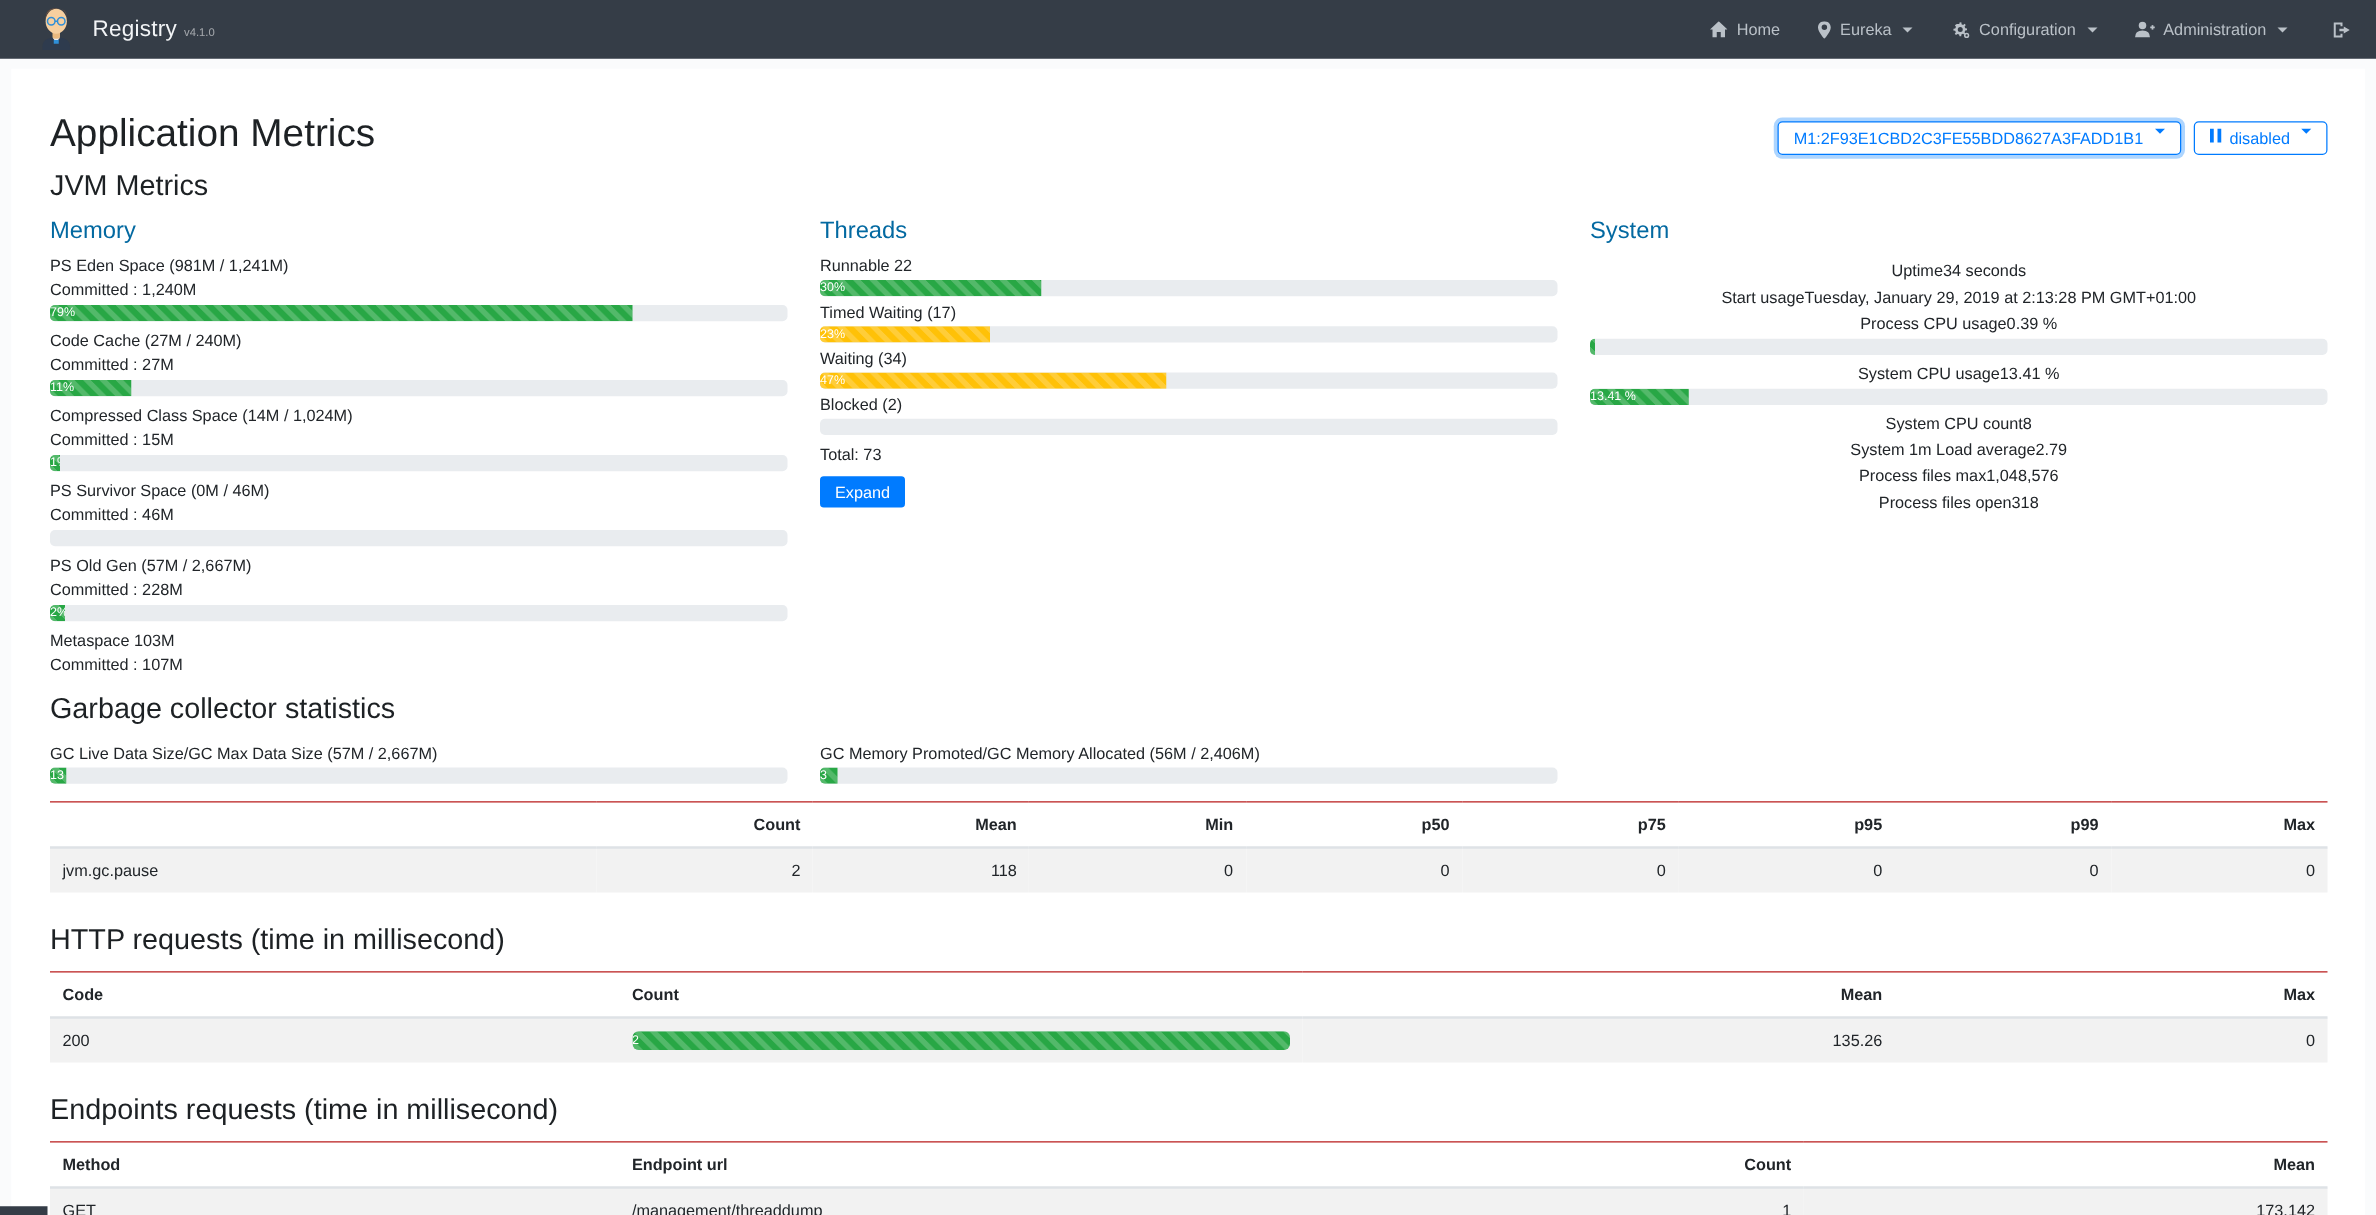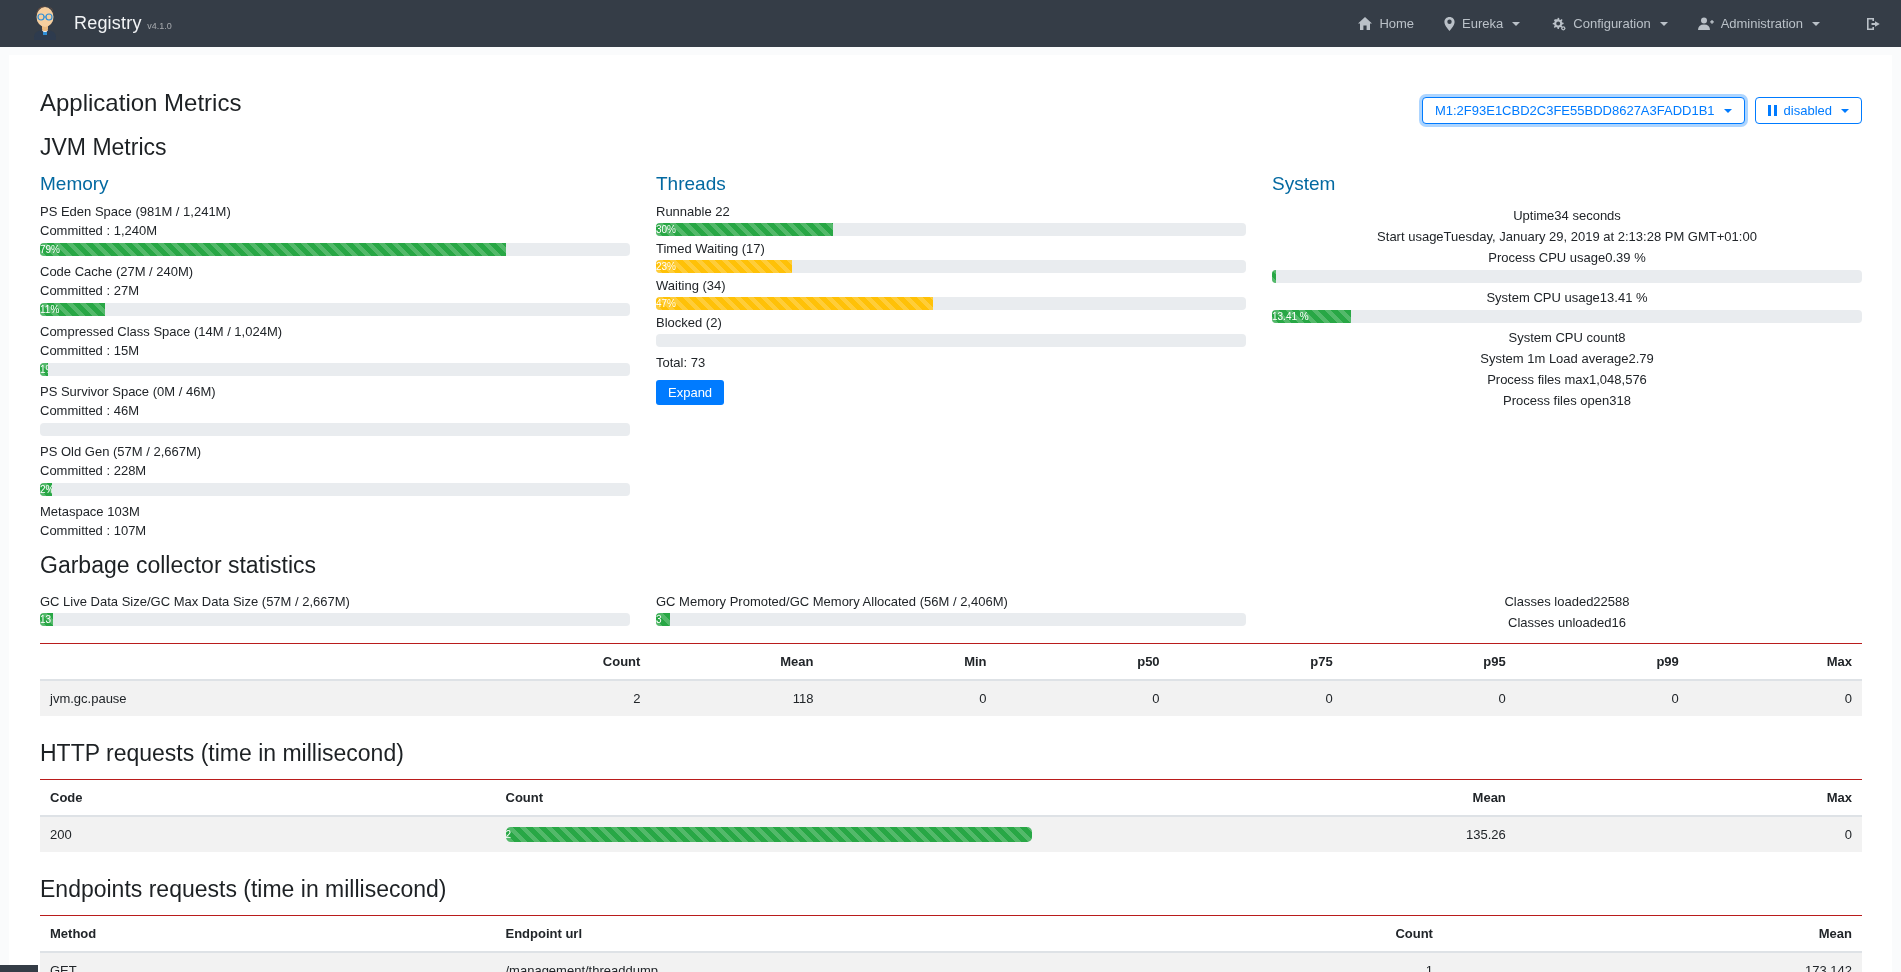--- a/index.html
+++ b/index.html
@@ -16,49 +16,49 @@
     background: #353d47;
     height: 47px;
     display: flex;
     align-items: center;
     justify-content: space-between;
     padding: 0 20px 0 30px;
   }
   .brand { display: flex; align-items: center; gap: 14px; cursor: pointer; }
   .brand-name { color: #f2f4f6; font-size: 18px; letter-spacing: .2px; }
   .brand-version { color: rgba(255,255,255,.55); font-size: 9px; margin-left: 2px; }
-  .nav-links { display: flex; align-items: center; gap: 46px; }
+  .nav-links { display: flex; align-items: center; gap: 36px; }
   .nav-link {
     color: #bac1c8; font-size: 13px; display: flex; align-items: center; gap: 7px;
     cursor: pointer; white-space: nowrap;
   }
   .nav-link svg { display: block; }
   .caret {
     display: inline-block; width: 0; height: 0; margin-left: 2px;
     border-left: 4px solid transparent; border-right: 4px solid transparent;
     border-top: 4px solid currentColor;
   }
 
   
   .card {
     background: #fff;
     margin: 8px 9px 0 9px;
     padding: 20px 30px 10px 31px;
     min-height: 912px;
   }
 
   .page-head { display: flex; justify-content: space-between; align-items: flex-start; margin: 14px 0 10px; }
-  h2 { font-size: 24px; font-weight: 400; color: #1d2124; }
+  h2 { font-size: 31px; font-weight: 400; color: #1d2124; }
   h3 { font-size: 23px; font-weight: 400; color: #1d2124; }
   h4 { font-size: 19px; font-weight: 400; color: #0369a1; }
 
   .head-buttons { display: flex; gap: 10px; margin-top: 8px; }
   .btn-outline {
     background: #fff; color: #007bff; border: 1px solid #007bff; border-radius: 4px;
-    font-size: 13px; padding: 5px 12px; display: inline-flex; align-items: center; gap: 7px;
+    font-size: 13px; padding: 5px 12px; display: inline-flex; gap: 7px;
     cursor: pointer; white-space: nowrap;
   }
   .btn-outline .caret { border-top-color: #007bff; }
   .btn-outline.focused { box-shadow: 0 0 0 3px rgba(0,123,255,.32); }
   .pause-icon { display: inline-block; width: 9px; height: 11px;
     border-left: 3px solid #007bff; border-right: 3px solid #007bff; }
   .btn-primary {
     background: #007bff; color: #fff; border: none; border-radius: 3px;
     font-size: 13px; padding: 5px 12px; cursor: pointer; display: inline-block; margin-top: 6px;
   }
@@ -355,30 +355,20 @@
         </div>
       </div>
     <div class="gc-bar-block" id="gc-bar-1">
         <div class="metric-title">GC Memory Promoted/GC Memory Allocated (56M / 2,406M)</div>
         <div class="progress">
           <div class="progress-bar" style="width: 2.3%;">
             <span class="bar-label">3</span>
           </div>
         </div>
       </div>
-    <div id="gc-classes">
-        <div class="sys-row">
-          <span>Classes loaded</span>
-          <span class="sys-val">22588</span>
-        </div>
-        <div class="sys-row">
-          <span>Classes unloaded</span>
-          <span class="sys-val">16</span>
-        </div>
-      </div>
   </div>
 
   <table id="gc-table">
       <thead>
         <tr>
           <th style="width: 24%;"></th>
           <th class="num" style="width: 9.5%;">Count</th>
           <th class="num" style="width: 9.5%;">Mean</th>
           <th class="num" style="width: 9.5%;">Min</th>
           <th class="num" style="width: 9.5%;">p50</th>

